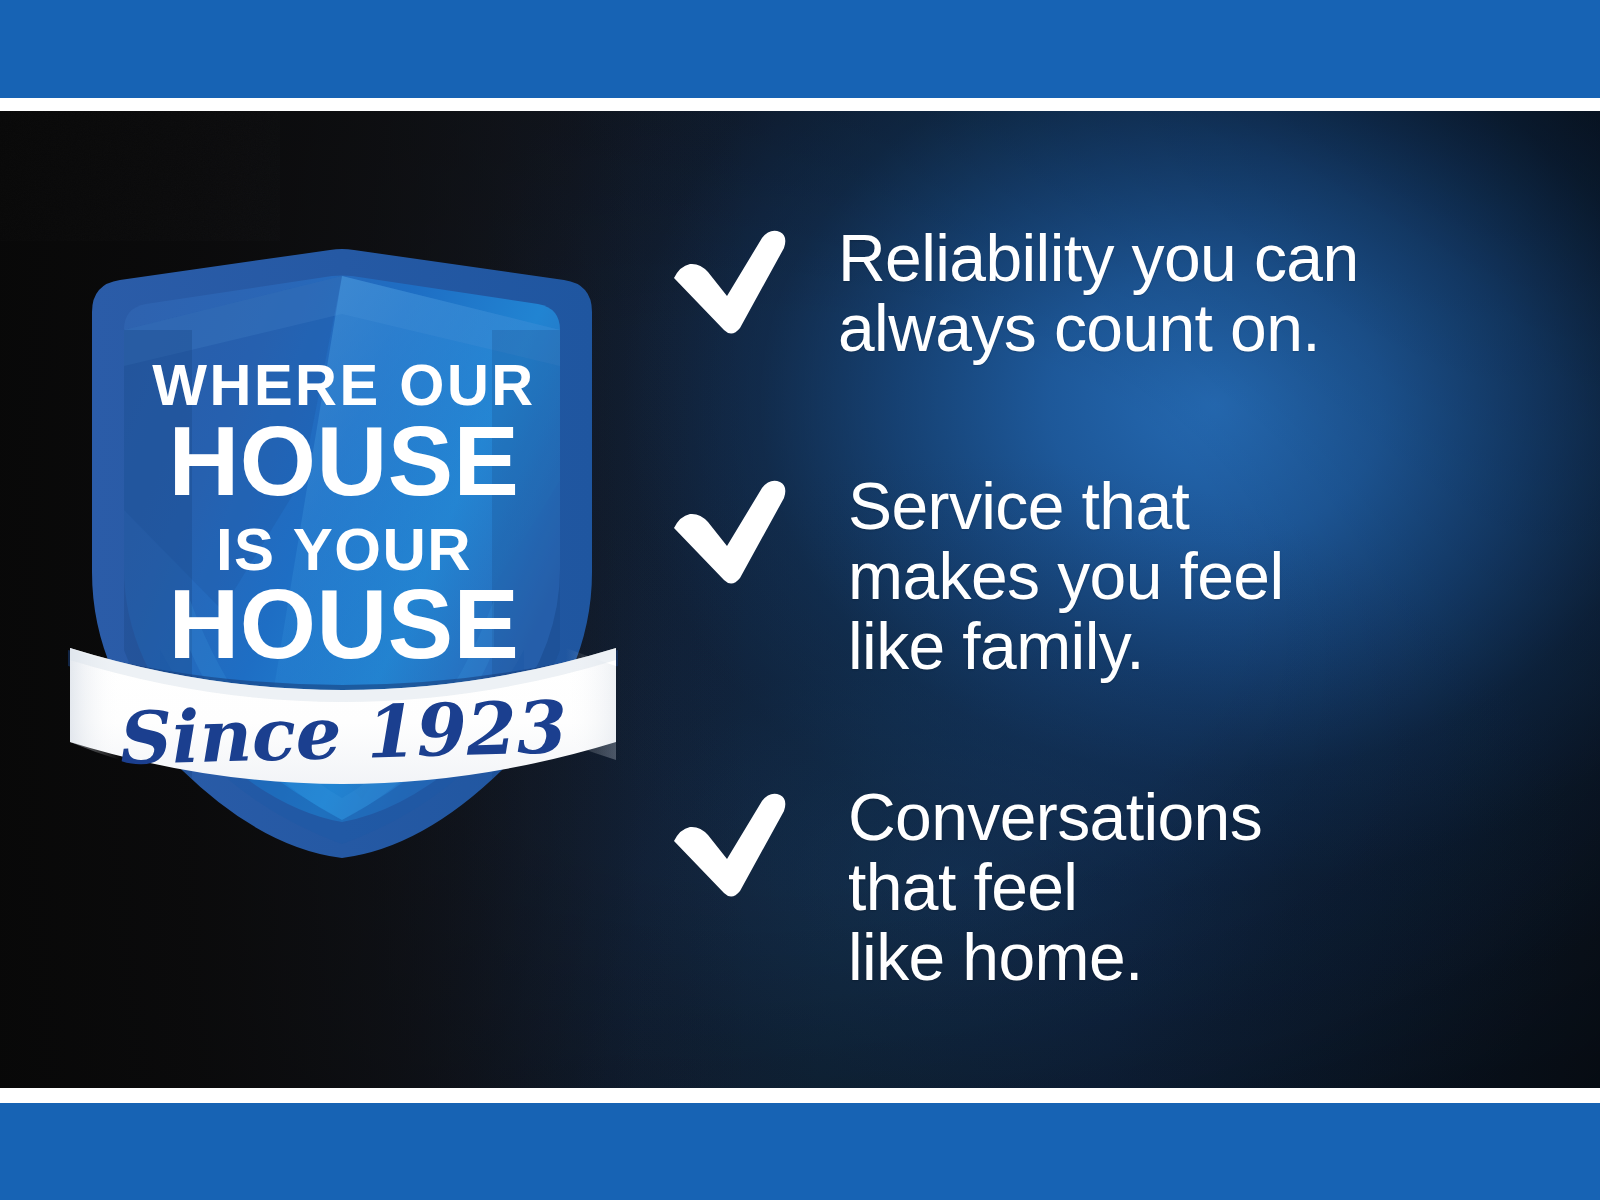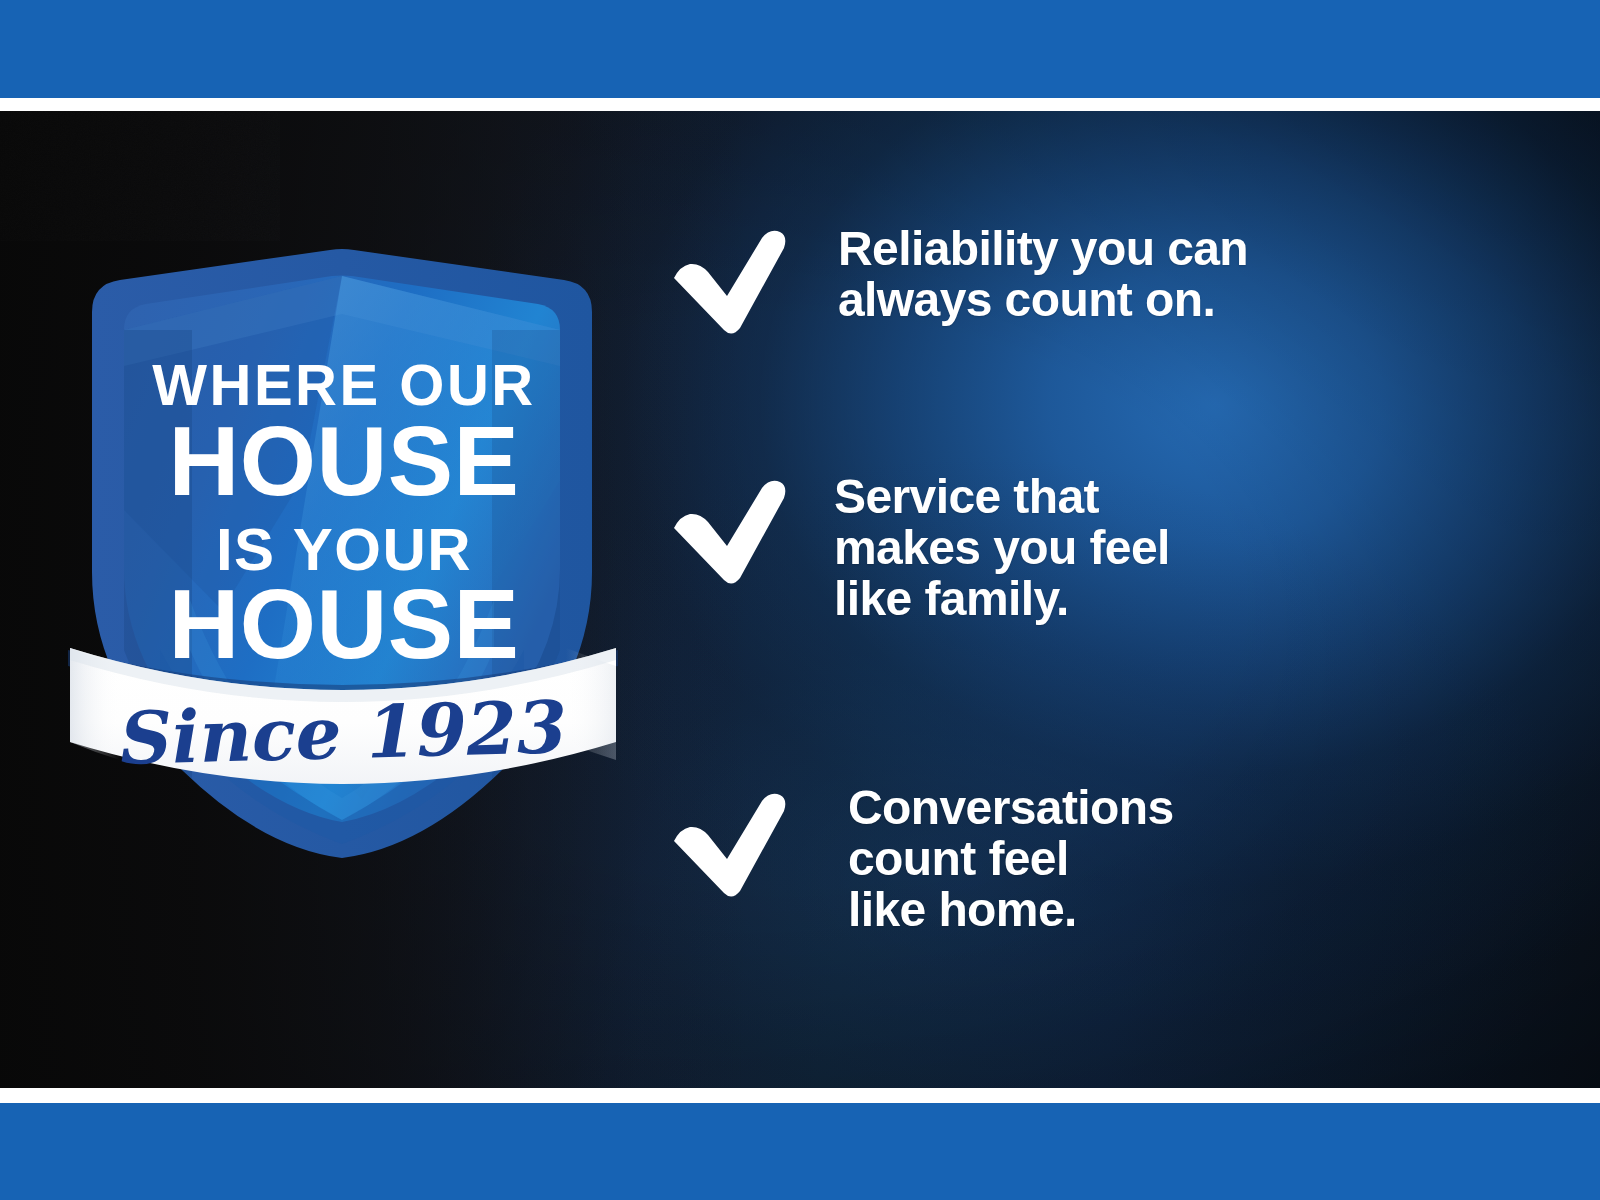--- a/index.html
+++ b/index.html
@@ -142,29 +142,29 @@
   .check-wrap {
     flex:0 0 auto;
     width:130px;
     padding-top:10px;
   }
   .check-wrap svg { display:block; width:118px; height:112px; }
 
   .bullet-text {
     color:#ffffff;
     font-family:"Liberation Sans", sans-serif;
-    font-weight:bold;
-    font-size:48px;
+    font-weight:normal;
+    font-size:66px;
     line-height:1.06;
     letter-spacing:-0.6px;
     white-space:pre-line;
     text-shadow:0 1px 2px rgba(0,0,0,0.18);
   }
   #bullet-0 .bullet-text { margin-left:38px; padding-top:8px; }
-  #bullet-1 .bullet-text { margin-left:34px; padding-top:6px; }
+  #bullet-1 .bullet-text { margin-left:48px; padding-top:6px; }
   #bullet-2 .bullet-text { margin-left:48px; padding-top:4px; }
 </style>
 </head>
 <body>
 
 <div id="poster">
 
   <div class="bar" id="bar-top" style="background: rgb(23, 99, 180);"></div>
   <div class="white-gap" id="gap-top" style="background: rgb(255, 255, 255);"></div>
 
@@ -348,21 +348,21 @@
                    L 57 70
                    L 92 12
                    Q 100 2 110 6
                    Q 118 10 114 22
                    L 70 102
                    Q 62 112 54 104
                    Z" fill="#FFFFFF"></path>
         </svg>
       </span>
       <div class="bullet-text">Conversations
-count feel
+that feel
 like home.</div>
     </div>
 
   </div>
 
   <div class="white-gap" id="gap-bottom" style="background: rgb(255, 255, 255);"></div>
   <div class="bar" id="bar-bottom" style="background: rgb(23, 99, 180);"></div>
 
 </div>
 

